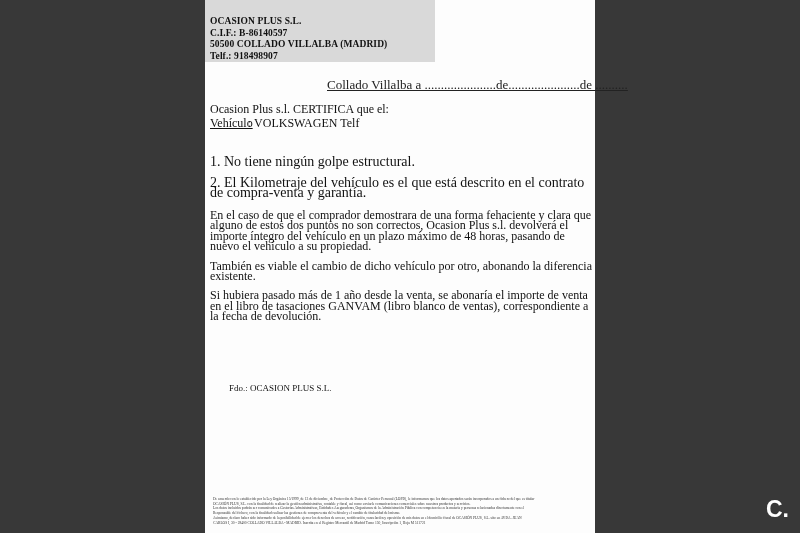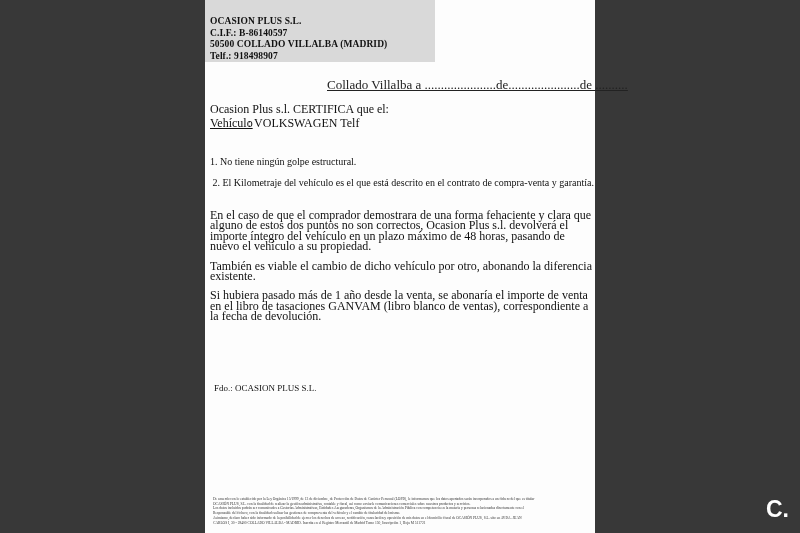--- a/index.html
+++ b/index.html
@@ -44,36 +44,36 @@
     line-height: 14px;
   }
   .cert-label {
     display: inline-block;
     width: 38px;
     text-decoration: underline;
   }
   .points-block {
     position: absolute;
     left: 5px; top: 157px;
-    font-size: 10px;
+    font-size: 14px;
     line-height: 10.5px;
     width: 384px;
   }
-  .points-block .point + .point { margin-top: 10px; text-align: right; }
+  .points-block .point + .point { margin-top: 10px; }
   .paragraphs-block {
     position: absolute;
     left: 5px; top: 210px;
     width: 384px;
     font-size: 12px;
     line-height: 10.4px;
   }
   .paragraphs-block .para { margin-bottom: 9px; }
   .signature-line {
     position: absolute;
-    left: 9px; top: 383px;
+    left: 24px; top: 383px;
     font-size: 9px;
   }
   .fine-print {
     position: absolute;
     left: 8px; top: 497px;
     width: 378px;
     font-size: 3.6px;
     line-height: 4.7px;
     color: #333;
   }

